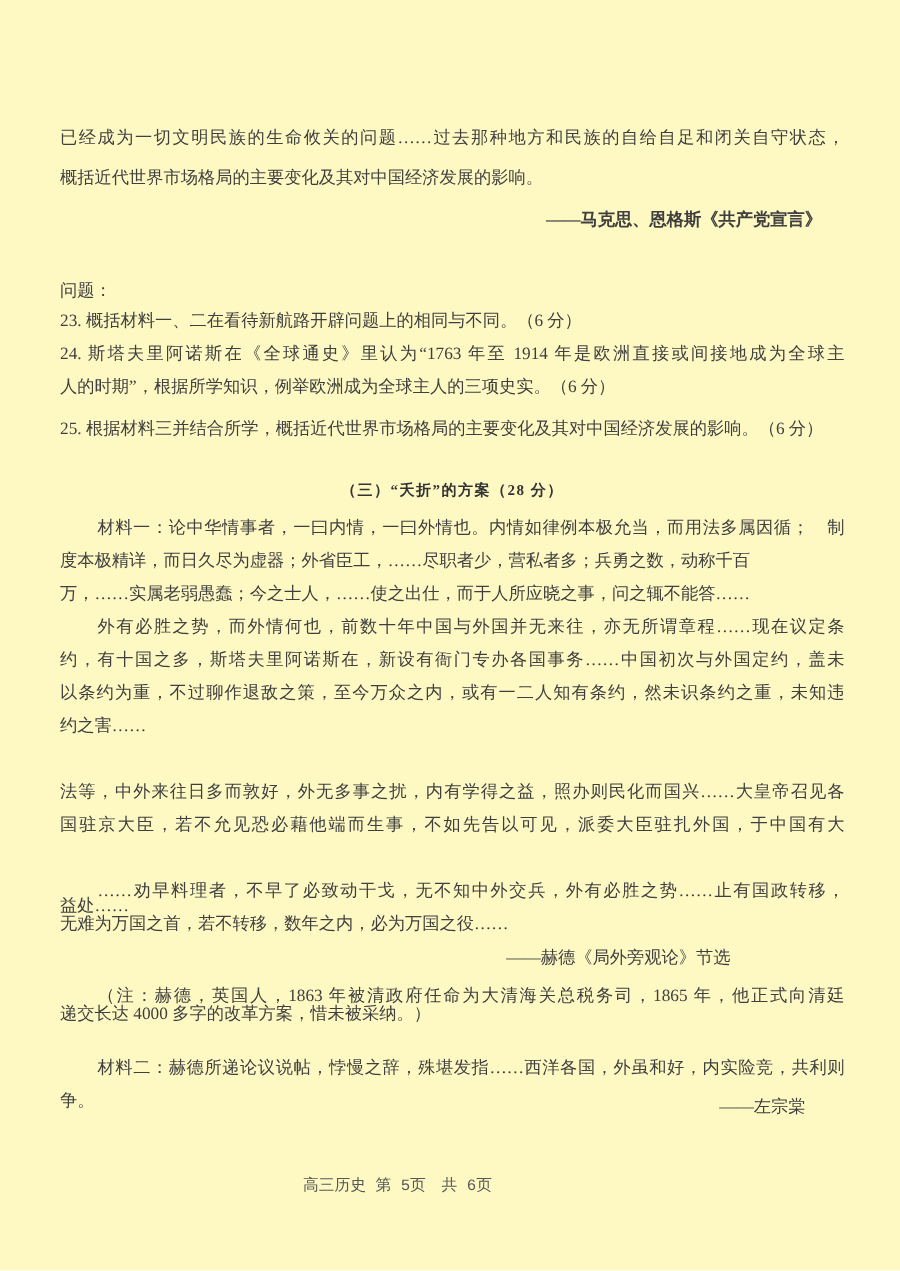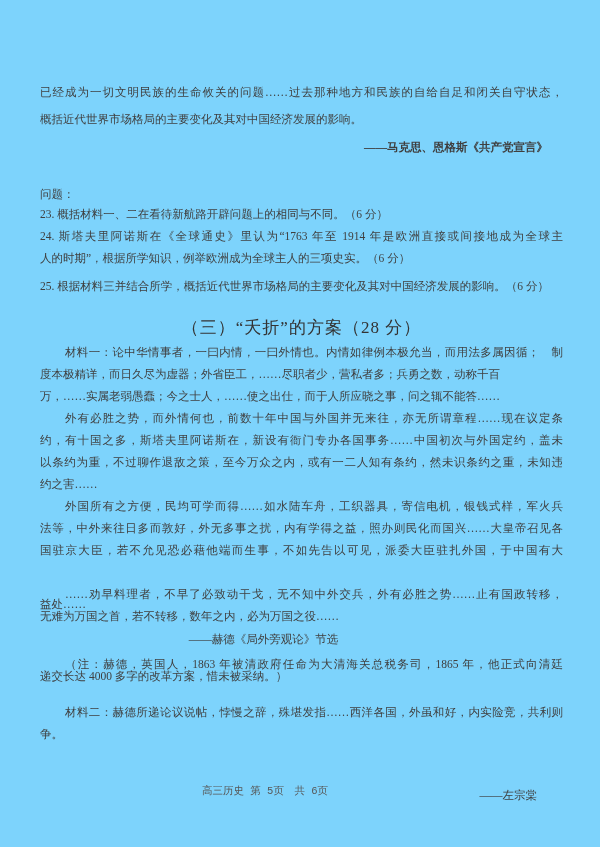--- a/index.html
+++ b/index.html
@@ -1,37 +1,37 @@
 <!DOCTYPE html>
 <html><head>
 <meta charset="utf-8">
 <style>
   html,body { margin:0; padding:0; background:#ffffff; }
   .page {
     position:relative;
     width:600px; height:847px;
-    background:#7dd3fc;
+    background:#fef9c3;
     font-family:"Liberation Serif","DejaVu Serif",serif;
     color:#3f3f3f;
     overflow:hidden;
   }
   .ln {
     position:absolute;
     left:40px; width:523px;
     font-size:11.5px;
     line-height:16px;
     white-space:normal;
   }
   .just  { text-align:justify; text-align-last:justify; }
   .ind   { text-indent:25px; }
   .right { text-align:right; }
   .center{ text-align:center; }
-  .title { font-weight:normal; font-size:17px; letter-spacing:1px; color:#333; }
+  .title { font-weight:bold; font-size:10px; letter-spacing:1px; color:#333; }
   .attr1 { width:508px;font-weight:bold; }   
-  .attr2 { width:447px;text-align:center; }   
+  .attr2 { width:447px; }   
   .attr3 { width:497px; }   
   .footer{ left:40px; width:450px; font-size:10.5px; color:#575757; text-align:center;font-family:Liberation Mono, monospace; }
 </style>
 </head>
 <body>
 
 <div class="page">
 
   <div class="ln just" style="top:84px">已经成为一切文明民族的生命攸关的问题……过去那种地方和民族的自给自足和闭关自守状态，</div>
   <div class="ln" style="top:111px">概括近代世界市场格局的主要变化及其对中国经济发展的影响。</div>
@@ -47,33 +47,32 @@
 
   <div class="ln ind just" style="top:344px">材料一：论中华情事者，一曰内情，一曰外情也。内情如律例本极允当，而用法多属因循；　制</div>
   <div class="ln" style="top:366px">度本极精详，而日久尽为虚器；外省臣工，……尽职者少，营私者多；兵勇之数，动称千百</div>
   <div class="ln" style="top:388px">万，……实属老弱愚蠢；今之士人，……使之出仕，而于人所应晓之事，问之辄不能答……</div>
 
   <div class="ln ind just" style="top:410px">外有必胜之势，而外情何也，前数十年中国与外国并无来往，亦无所谓章程……现在议定条</div>
   <div class="ln just" style="top:432px">约，有十国之多，斯塔夫里阿诺斯在，新设有衙门专办各国事务……中国初次与外国定约，盖未</div>
   <div class="ln just" style="top:454px">以条约为重，不过聊作退敌之策，至今万众之内，或有一二人知有条约，然未识条约之重，未知违</div>
   <div class="ln" style="top:476px">约之害……</div>
 
-  <div class="ln ind just" style="top:498px">外国所有之方便，民均可学而得……如水陆车舟，工织器具，寄信电机，银钱式样，军火兵</div>
   <div class="ln just" style="top:520px">法等，中外来往日多而敦好，外无多事之扰，内有学得之益，照办则民化而国兴……大皇帝召见各</div>
   <div class="ln just" style="top:542px">国驻京大臣，若不允见恐必藉他端而生事，不如先告以可见，派委大臣驻扎外国，于中国有大</div>
   <div class="ln" style="top:596px">益处……</div>
 
   <div class="ln ind just" style="top:586px">……劝早料理者，不早了必致动干戈，无不知中外交兵，外有必胜之势……止有国政转移，</div>
   <div class="ln" style="top:608px">无难为万国之首，若不转移，数年之内，必为万国之役……</div>
 
   <div class="ln right attr2" style="top:631px">——赫德《局外旁观论》节选</div>
 
   <div class="ln ind just" style="top:656px">（注：赫德，英国人，1863 年被清政府任命为大清海关总税务司，1865 年，他正式向清廷</div>
   <div class="ln" style="top:668px">递交长达 4000 多字的改革方案，惜未被采纳。）</div>
 
   <div class="ln ind just" style="top:704px">材料二：赫德所递论议说帖，悖慢之辞，殊堪发指……西洋各国，外虽和好，内实险竞，共利则</div>
   <div class="ln" style="top:726px">争。</div>
 
-  <div class="ln right attr3" style="top:787px">——左宗棠</div>
+  <div class="ln right attr3" style="top:730px">——左宗棠</div>
 
   <div class="ln footer" style="top:783px">高三历史 第 5页　共 6页</div>
 
 </div>
 
 </body></html>

